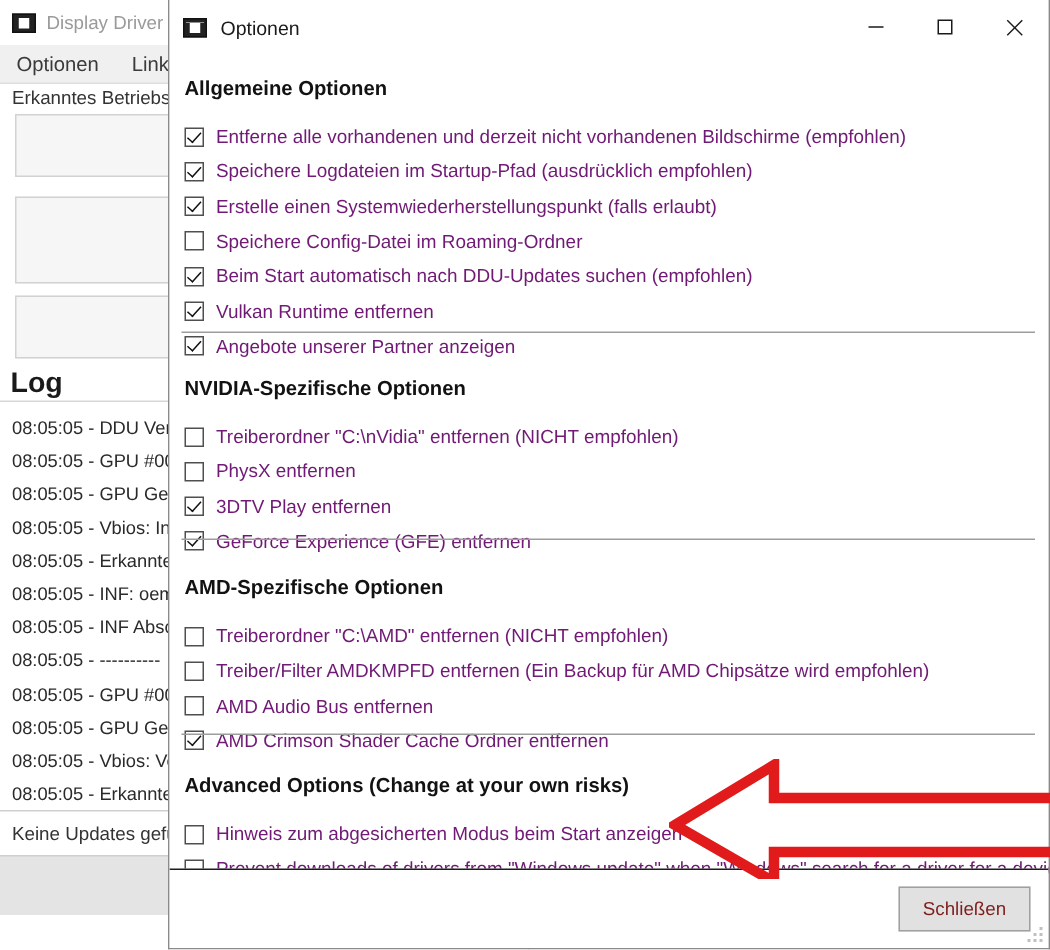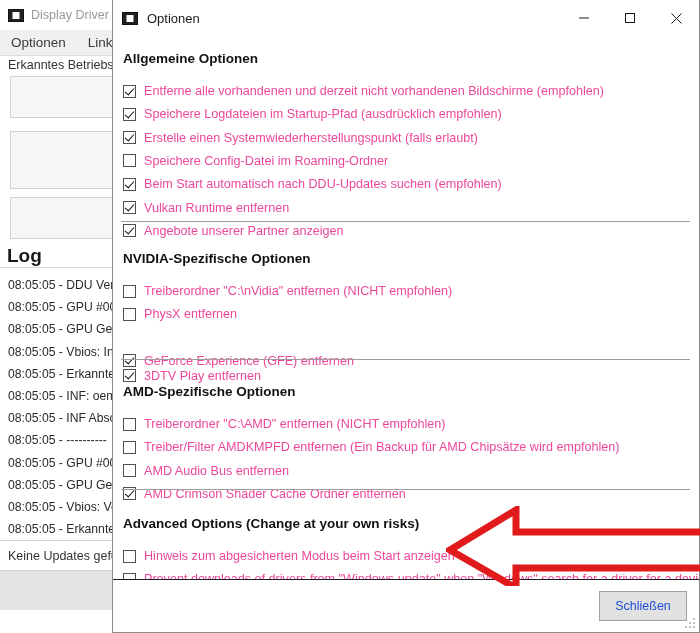--- a/index.html
+++ b/index.html
@@ -265,40 +265,40 @@
     content: "";
     position: absolute;
     left: 3px; top: 0px;
     width: 4px; height: 8px;
     border: solid #101010;
     border-width: 0 1.6px 1.6px 0;
     transform: rotate(42deg);
   }
   .cb-label {
     font-size: 12.6px;
-    color: #ec4899;
+    color: #701a75;
     margin-left: 8px;
   }
 
   #dlg-footer {
     position: absolute;
     left: 0; top: 579px;
     width: 586px; height: 53px;
     background: #ffffff;
     border-top: 1px solid #1d1d1d;
     box-sizing: border-box;
   }
   #close-button {
     position: absolute;
     right: 12px; top: 11px;
     width: 88px; height: 30px;
     background: #e1e1e1;
     border: 1px solid #a0a0a0;
     font-size: 12.5px;
-    color: #1d4ed8;
+    color: #7f1d1d;
     font-family: "Liberation Sans", sans-serif;
     cursor: pointer;
     padding: 0;
   }
   #grip {
     position: absolute;
     right: 3px; bottom: 3px;
     width: 12px; height: 12px;
     opacity: .55;
   }
@@ -437,21 +437,21 @@
         <div class="divider" style="top: 185px;"></div>
         <div class="section-title" style="left: 10px; top: 215px; text-align: center;">NVIDIA-Spezifische Optionen</div>
         <div class="cb-row" style="top: 245px;">
           <span class="cbox"></span>
           <span class="cb-label">Treiberordner "C:\nVidia" entfernen (NICHT empfohlen)</span>
         </div>
         <div class="cb-row" style="top: 268.3px;">
           <span class="cbox"></span>
           <span class="cb-label">PhysX entfernen</span>
         </div>
-        <div class="cb-row" style="top: 291.6px; margin-top: 38px;">
+        <div class="cb-row" style="top: 291.6px;">
           <span class="cbox checked"></span>
           <span class="cb-label">3DTV Play entfernen</span>
         </div>
         <div class="cb-row" style="top: 314.9px;">
           <span class="cbox checked"></span>
           <span class="cb-label">GeForce Experience (GFE) entfernen</span>
         </div>
         <div class="divider" style="top: 323px;"></div>
         <div class="section-title" style="left: 10px; top: 348px;">AMD-Spezifische Optionen</div>
         <div class="cb-row" style="top: 378px;">

